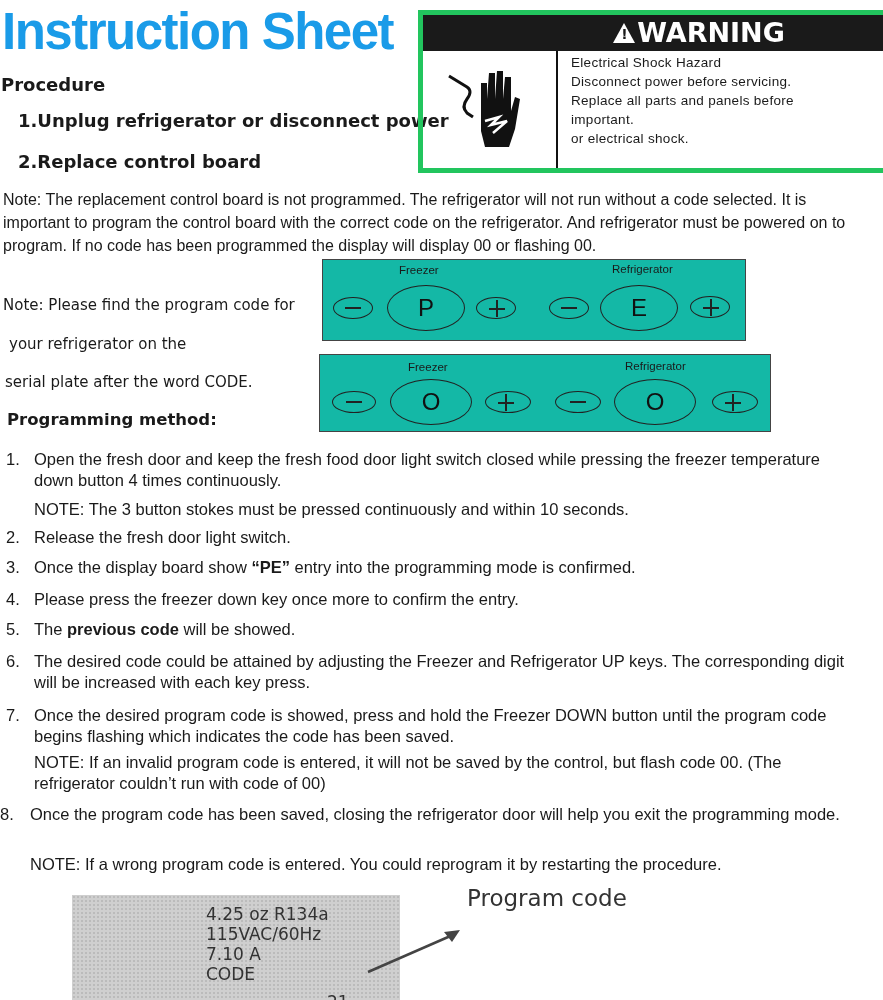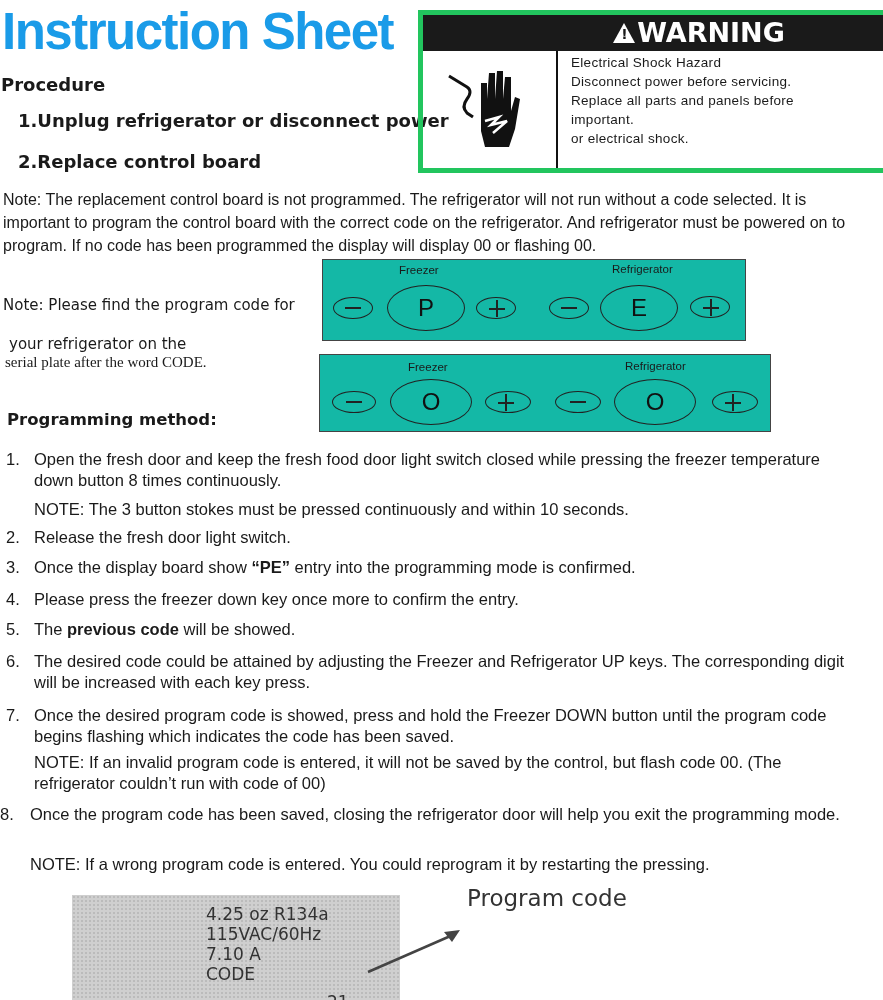--- a/index.html
+++ b/index.html
@@ -74,21 +74,21 @@
     <div>Replace all parts and panels before</div>
     <div>important.</div>
     <div>or electrical shock.</div>
   </div>
 </div>
 
 <div class="abs note1">Note: The replacement control board is not programmed. The refrigerator will not run without a code selected. It is important to program the control board with the correct code on the refrigerator. And refrigerator must be powered on to program. If no code has been programmed the display will display 00 or flashing 00.</div>
 
 <div class="abs side" style="left:3px;top:296px;">Note: Please find the program code for</div>
 <div class="abs side" style="left:9px;top:335px;">your refrigerator on the</div>
-<div class="abs side" style="left:5px;top:354px;font-family:Liberation Serif, serif;">serial plate after the word CODE.</div>
+<div class="abs side" style="left:5px;top:373px;">serial plate after the word CODE.</div>
 
 <div class="abs panel" style="left:322px;top:259px;width:424px;height:82px;">
   <div class="plabel" style="left:76px;top:4px;">Freezer</div>
   <div class="plabel" style="left:289px;top:3px;">Refrigerator</div>
   <div class="ov small-ov minus" style="left:10px;top:37px;"></div>
   <div class="ov big-ov" style="left:64px;top:25px;">P</div>
   <div class="ov small-ov plus" style="left:153px;top:37px;"></div>
   <div class="ov small-ov minus" style="left:226px;top:37px;"></div>
   <div class="ov big-ov" style="left:277px;top:25px;">E</div>
   <div class="ov small-ov plus" style="left:367px;top:36px;"></div>
@@ -103,21 +103,21 @@
   <div class="ov small-ov minus" style="left:235px;top:36px;width:46px;"></div>
   <div class="ov big-ov" style="left:294px;top:24px;width:82px;">O</div>
   <div class="ov small-ov plus" style="left:392px;top:36px;width:46px;"></div>
 </div>
 
 <div class="abs pm">Programming method:</div>
 
 <div class="abs steps">
   <div class="st" style="top:0;">
     <span class="n">1.</span>
-    <span class="t">Open the fresh door and keep the fresh food door light switch closed while pressing the freezer temperature down button 8 times continuously.</span>
+    <span class="t">Open the fresh door and keep the fresh food door light switch closed while pressing the freezer temperature down button 4 times continuously.</span>
     <span class="nt" style="top:50px;">NOTE: The 3 button stokes must be  pressed continuously and within 10 seconds.</span>
   </div>
   <div class="st" style="top:78px;">
     <span class="n">2.</span>
     <span class="t">Release the fresh door light switch.</span>
   </div>
   <div class="st" style="top:108px;">
     <span class="n">3.</span>
     <span class="t"><span>Once the display board show  </span><b>“PE”</b><span> entry into the programming mode is confirmed.</span></span>
   </div>
@@ -134,21 +134,21 @@
     <span class="t">The desired code could be attained by adjusting the Freezer and Refrigerator UP keys. The corresponding digit will be increased with each key press.</span>
   </div>
   <div class="st" style="top:256px;">
     <span class="n">7.</span>
     <span class="t">Once the desired program code is showed, press and hold the Freezer DOWN  button until the program code begins flashing which indicates the code has been saved.</span>
     <span class="nt" style="top:47px;width:830px;">NOTE: If an invalid program code is entered, it will not be saved by the control, but flash code 00. (The refrigerator couldn’t run with code of 00)</span>
   </div>
   <div class="st" style="top:355px;">
     <span class="n" style="left:0;">8.</span>
     <span class="t" style="left:30px;">Once the program code has been saved, closing the refrigerator door will help you exit the programming mode.</span>
-    <span class="nt" style="left:30px;top:50px;">NOTE: If a wrong program code is entered. You could reprogram it by restarting the pressing.</span>
+    <span class="nt" style="left:30px;top:50px;">NOTE: If a wrong program code is entered. You could reprogram it by restarting the procedure.</span>
   </div>
 </div>
 
 <div class="abs plate">
   <div class="plate-text">
     <div>4.25 oz R134a</div>
     <div>115VAC/60Hz</div>
     <div>7.10 A</div>
     <div>CODE</div>
   </div>

